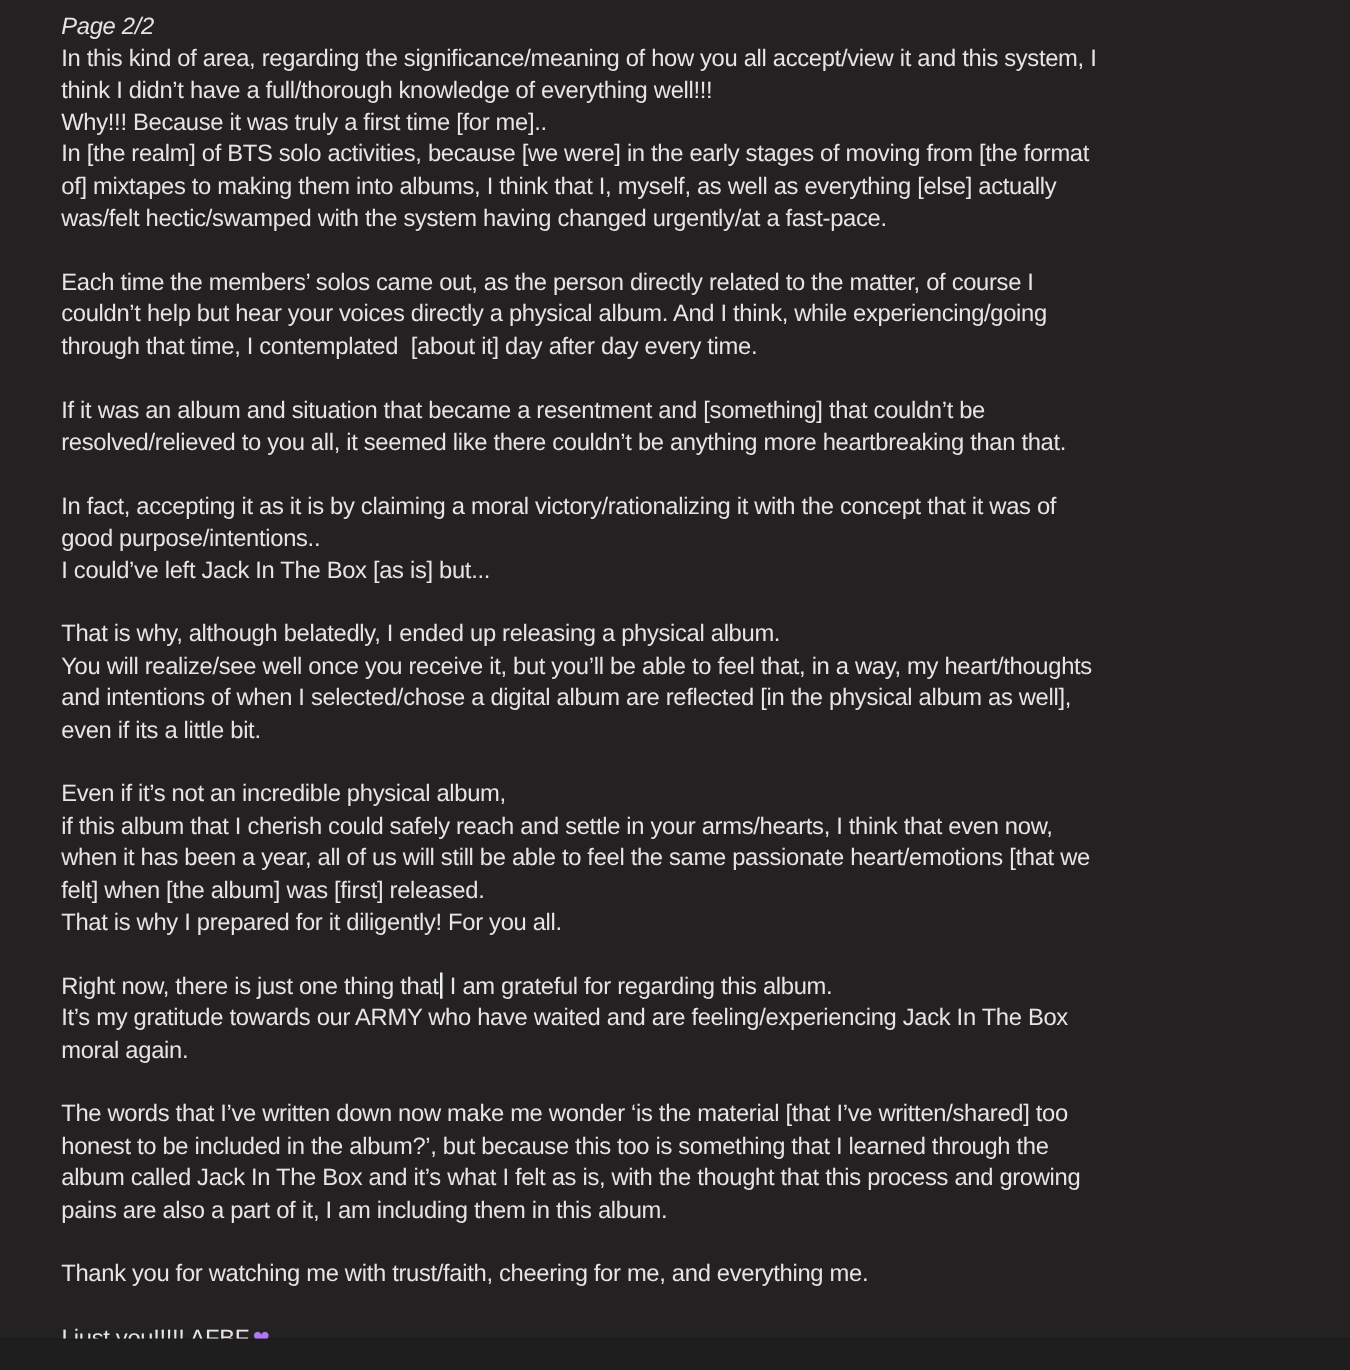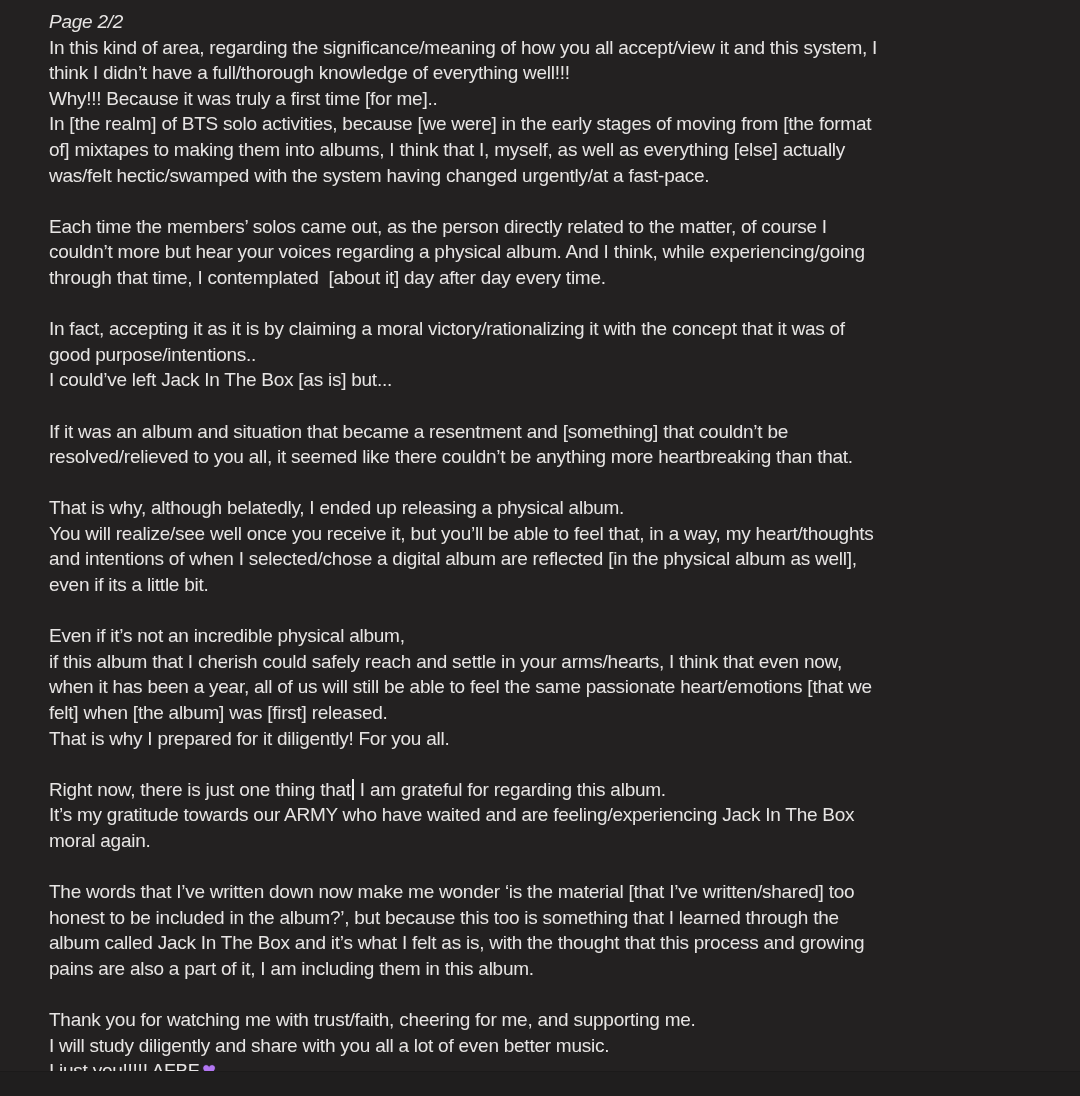--- a/index.html
+++ b/index.html
@@ -64,35 +64,35 @@
 <body>
 
 <div class="text-area">
 
   <div class="hdr-line">Page 2/2</div>
 
   <div class="para">In this kind of area, regarding the significance/meaning of how you all accept/view it and this system, I think I didn’t have a full/thorough knowledge of everything well!!!
 Why!!! Because it was truly a first time [for me]..
 In [the realm] of BTS solo activities, because [we were] in the early stages of moving from [the format of] mixtapes to making them into albums, I think that I, myself, as well as everything [else] actually was/felt hectic/swamped with the system having changed urgently/at a fast-pace.</div>
 
-  <div class="para">Each time the members’ solos came out, as the person directly related to the matter, of course I couldn’t more but hear your voices regarding a physical album. And I think, while experiencing/going through that time, I contemplated  [about it] day after day every time.</div>
+  <div class="para">Each time the members’ solos came out, as the person directly related to the matter, of course I couldn’t help but hear your voices directly a physical album. And I think, while experiencing/going through that time, I contemplated  [about it] day after day every time.</div>
+
+  <div class="para">If it was an album and situation that became a resentment and [something] that couldn’t be resolved/relieved to you all, it seemed like there couldn’t be anything more heartbreaking than that.</div>
 
   <div class="para">In fact, accepting it as it is by claiming a moral victory/rationalizing it with the concept that it was of good purpose/intentions..
 I could’ve left Jack In The Box [as is] but...</div>
-
-  <div class="para">If it was an album and situation that became a resentment and [something] that couldn’t be resolved/relieved to you all, it seemed like there couldn’t be anything more heartbreaking than that.</div>
 
   <div class="para">That is why, although belatedly, I ended up releasing a physical album.
 You will realize/see well once you receive it, but you’ll be able to feel that, in a way, my heart/thoughts and intentions of when I selected/chose a digital album are reflected [in the physical album as well], even if its a little bit.</div>
 
   <div class="para">Even if it’s not an incredible physical album,
 if this album that I cherish could safely reach and settle in your arms/hearts, I think that even now, when it has been a year, all of us will still be able to feel the same passionate heart/emotions [that we felt] when [the album] was [first] released.
 That is why I prepared for it diligently! For you all.</div>
 
   <div class="para"><span>Right now, there is just one thing that</span><span class="caret"></span><span> I am grateful for regarding this album.</span><br><span>It’s my gratitude towards our ARMY who have waited and are feeling/experiencing Jack In The Box moral again.</span></div>
 
   <div class="para">The words that I’ve written down now make me wonder ‘is the material [that I’ve written/shared] too honest to be included in the album?’, but because this too is something that I learned through the album called Jack In The Box and it’s what I felt as is, with the thought that this process and growing pains are also a part of it, I am including them in this album.</div>
 
-  <div class="para last"><span>Thank you for watching me with trust/faith, cheering for me, and supporting me.</span><br><span>I will study diligently and share with you all a lot of even better music.</span><br><span>I just you!!!!! AFBF</span><span class="heart">♥</span></div>
+  <div class="para last"><span>Thank you for watching me with trust/faith, cheering for me, and everything me.</span><br><br><span>I just you!!!!! AFBF</span><span class="heart">♥</span></div>
 
 </div>
 
 <div class="bottom-strip"></div>
 
 </body></html>

